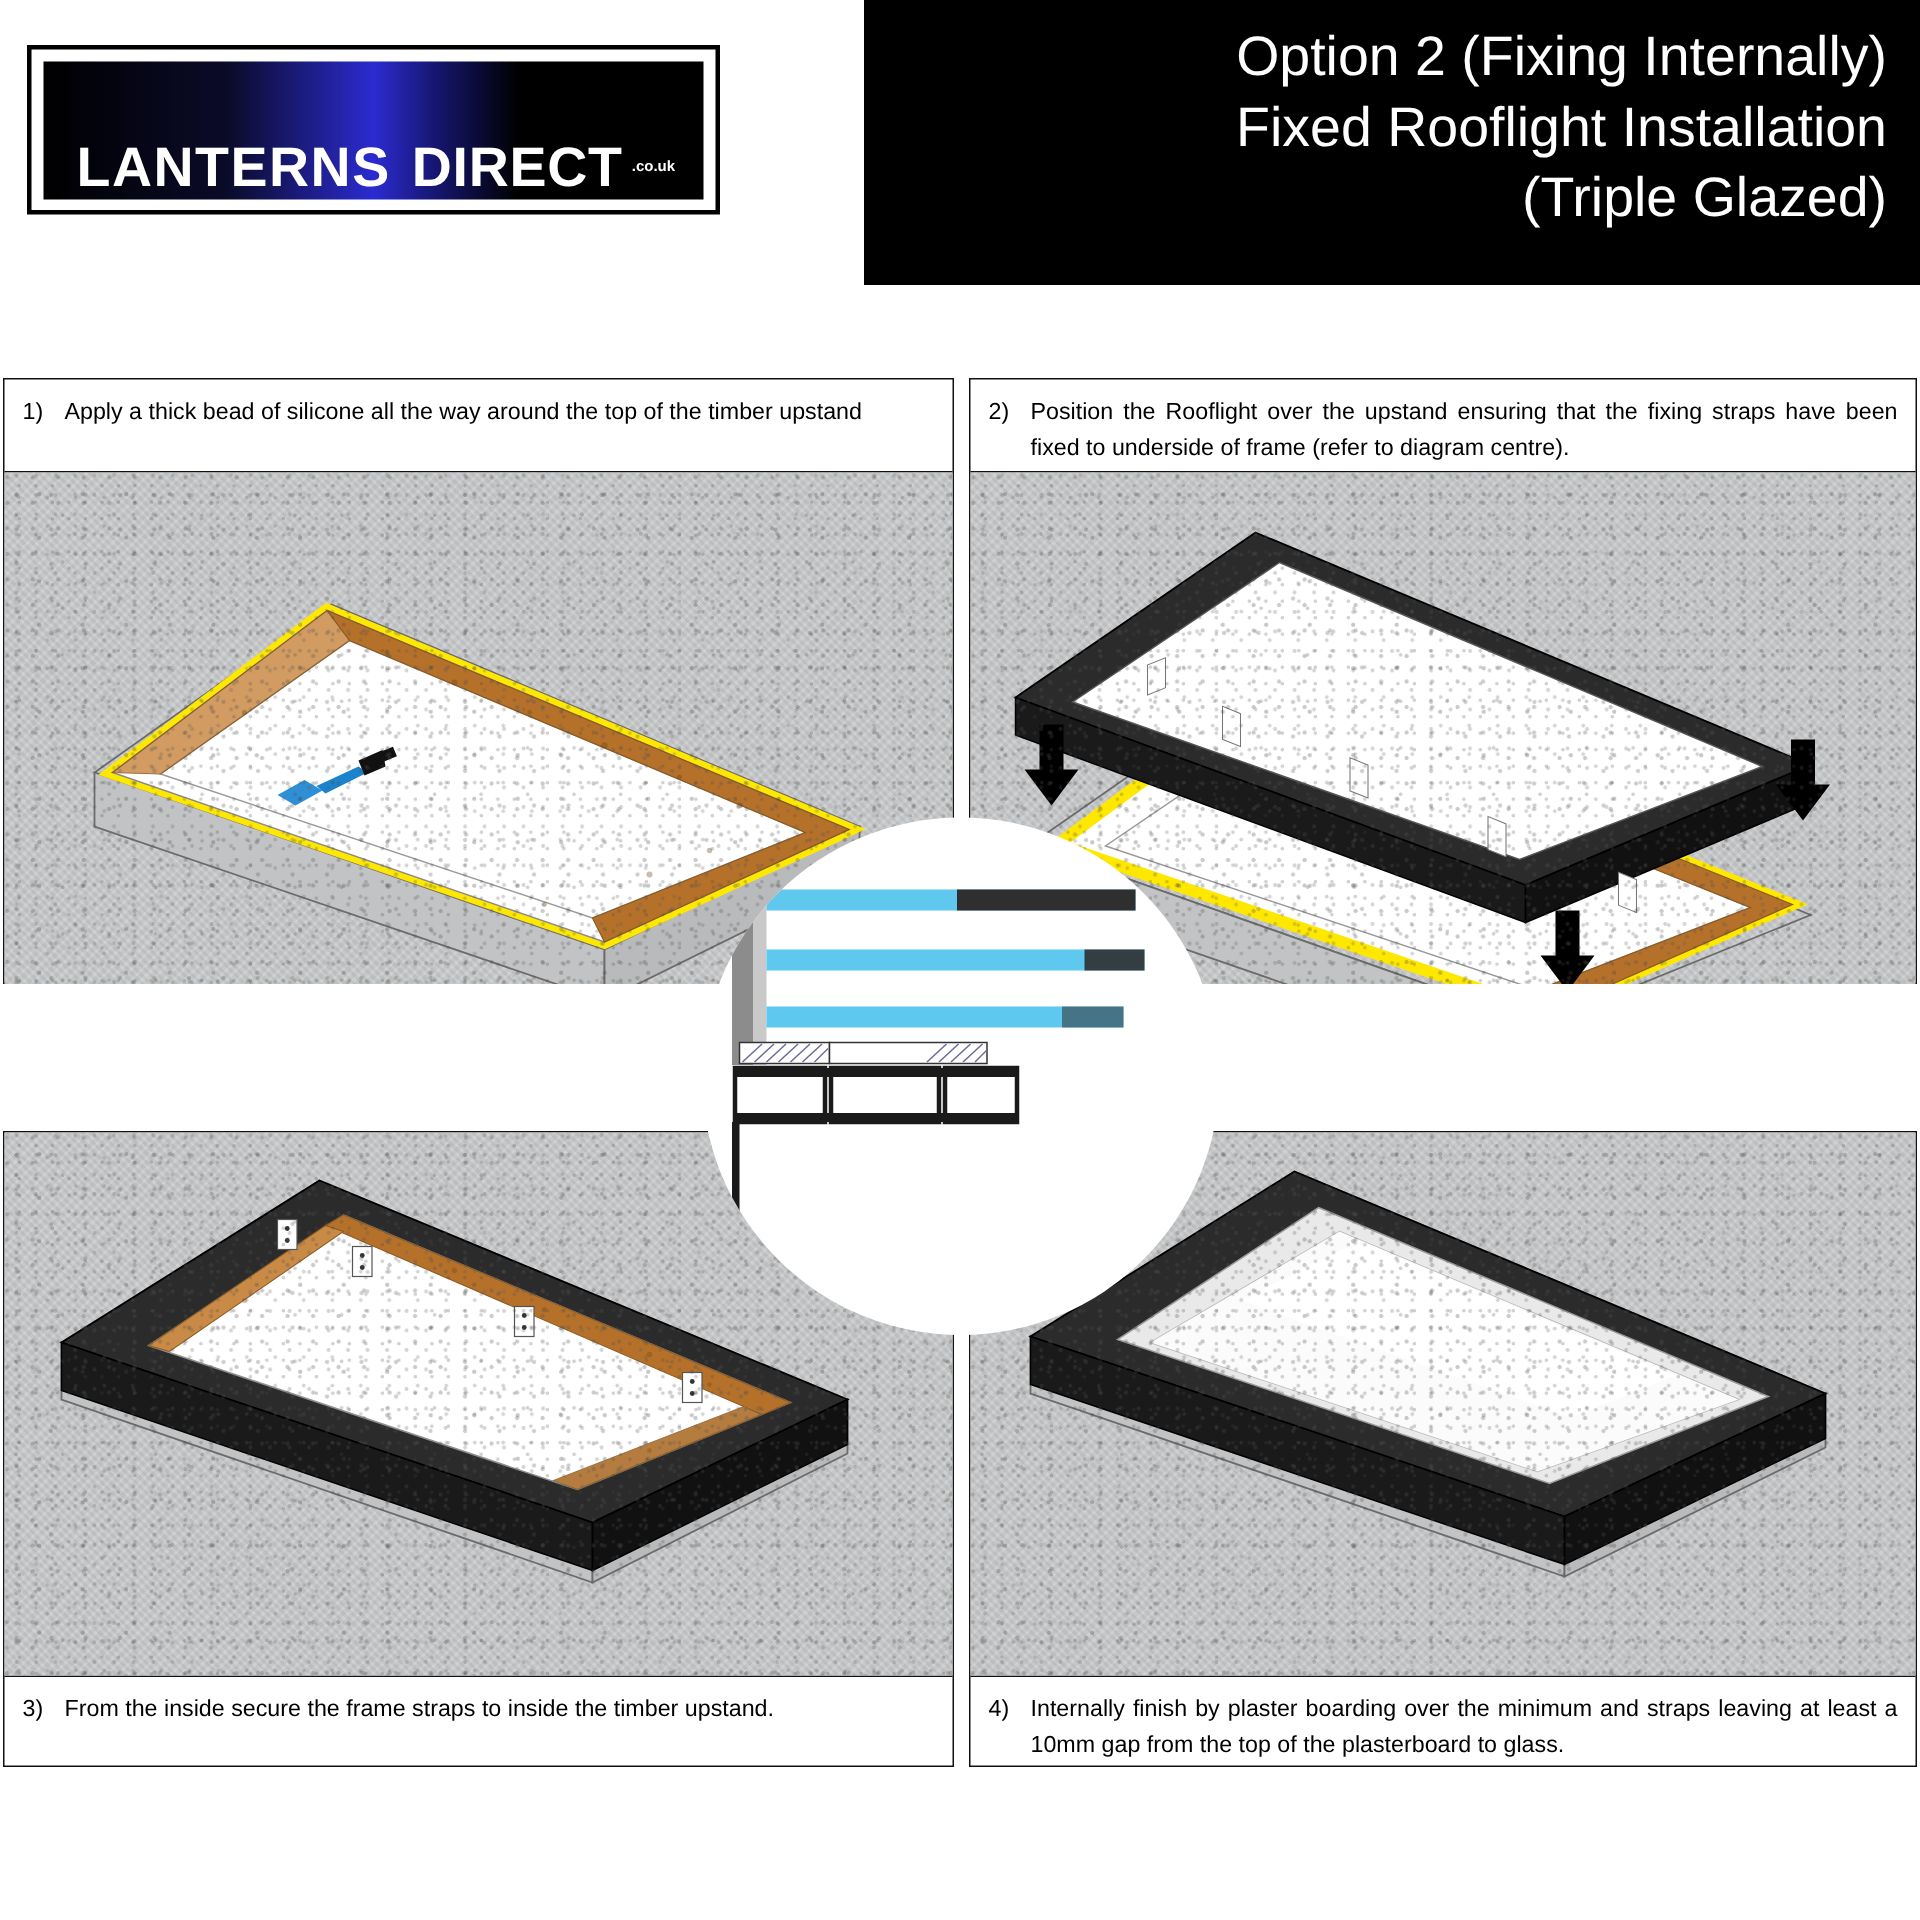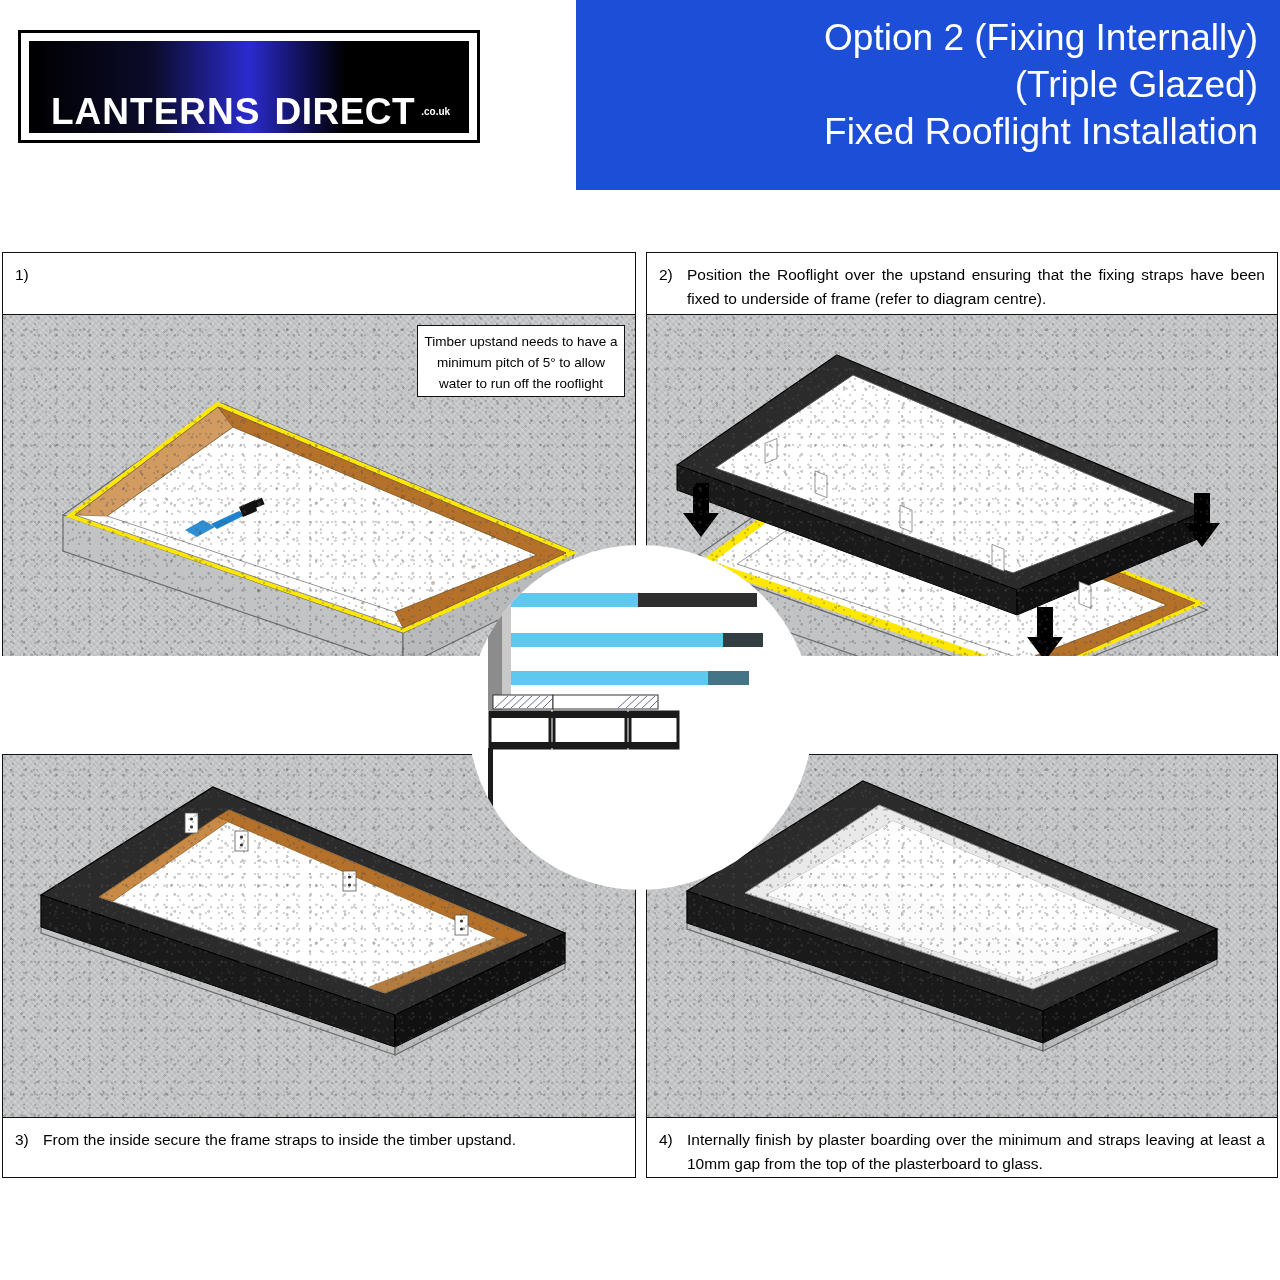--- a/index.html
+++ b/index.html
@@ -32,21 +32,21 @@
     margin-left:22px;font-family:"Liberation Sans", sans-serif;
   }
   .logo-direct{
     color:#ffffff;font-size:37px;font-weight:bold;letter-spacing:0.5px;margin-left:14px;
   }
   .logo-couk{
     color:#ffffff;font-size:10px;font-weight:bold;margin-left:6px;align-self:flex-end;margin-bottom:16px;
   }
   .title-panel{
     position:absolute;left:576px;top:0;width:704px;height:190px;
-    background:#1d4ed8;
+    background:#000000;
     color:#ffffff;
     text-align:right;
     padding:14px 22px 12px 0;
     box-sizing:border-box;
   }
   .title-panel div{
     font-size:37px;line-height:47px;font-weight:normal;letter-spacing:0px;
   }
 
   
@@ -108,28 +108,29 @@
   <div class="logo-box">
     <div class="logo-inner">
       <span class="logo-lanterns">LANTERNS</span>
       <span class="logo-direct">DIRECT</span>
       <span class="logo-couk">.co.uk</span>
     </div>
   </div>
 
   <div class="title-panel">
     <div>Option 2 (Fixing Internally)</div>
+    <div>Fixed Rooflight Installation</div>
     <div>(Triple Glazed)</div>
-    <div>Fixed Rooflight Installation</div>
   </div>
 </div>
 
 <div class="panel" style="left:2px;top:252px;width:634px;height:404px;">
   <div class="caption cap-wrap" style="height:62px;border-bottom:1px solid #111;">
     <span class="num">1)</span>
+    <span class="txt">Apply a thick bead of silicone all the way around the top of the timber upstand</span>
   </div>
   <div class="roof" style="height:341px;">
     <svg class="art" width="632" height="341" viewBox="0 0 632 341">
 
       <polygon points="218,88 570,236 400,318 60,200" fill="none" stroke="#6b6b6b" stroke-width="1.2"></polygon>
       <polygon points="60,200 400,318 400,352 60,236" fill="#c2c3c4" stroke="#6b6b6b" stroke-width="1.2"></polygon>
       <polygon points="400,318 570,236 570,268 400,352" fill="#b9babb" stroke="#6b6b6b" stroke-width="1.2"></polygon>
 
       <polygon points="215,92 563,238 400,313 72,200" fill="none" stroke="#ffe800" stroke-width="9"></polygon>
 
@@ -153,21 +154,20 @@
           <circle cx="160" cy="160" r="1.8" fill="#6d3f12"></circle>
       </g>
 
       <g>
         <polygon points="182,215 200,205 212,212 194,222" fill="#2e8fd4"></polygon>
         <polygon points="208,209 236,196 242,200 214,214" fill="#1b82cd"></polygon>
         <polygon points="236,192 252,185 254,196 240,202" fill="#111111"></polygon>
         <rect x="246" y="188" width="14" height="7" transform="rotate(-22 246 188)" fill="#111111"></rect>
       </g>
     </svg>
-    <div class="note-box" style="left:414px;top:10px;width:208px;height:72px;">Timber upstand needs to have a minimum pitch of 5° to allow water to run off the rooflight</div>
   </div>
 </div>
 
 <div class="panel" style="left:646px;top:252px;width:632px;height:404px;">
   <div class="caption cap-wrap" style="height:62px;border-bottom:1px solid #111;">
     <span class="num">2)</span>
     <span class="txt">Position the Rooflight over the upstand ensuring that the fixing straps have been fixed to underside of frame (refer to diagram centre).</span>
   </div>
   <div class="roof" style="height:341px;">
     <svg class="art" width="630" height="341" viewBox="0 0 630 341">

